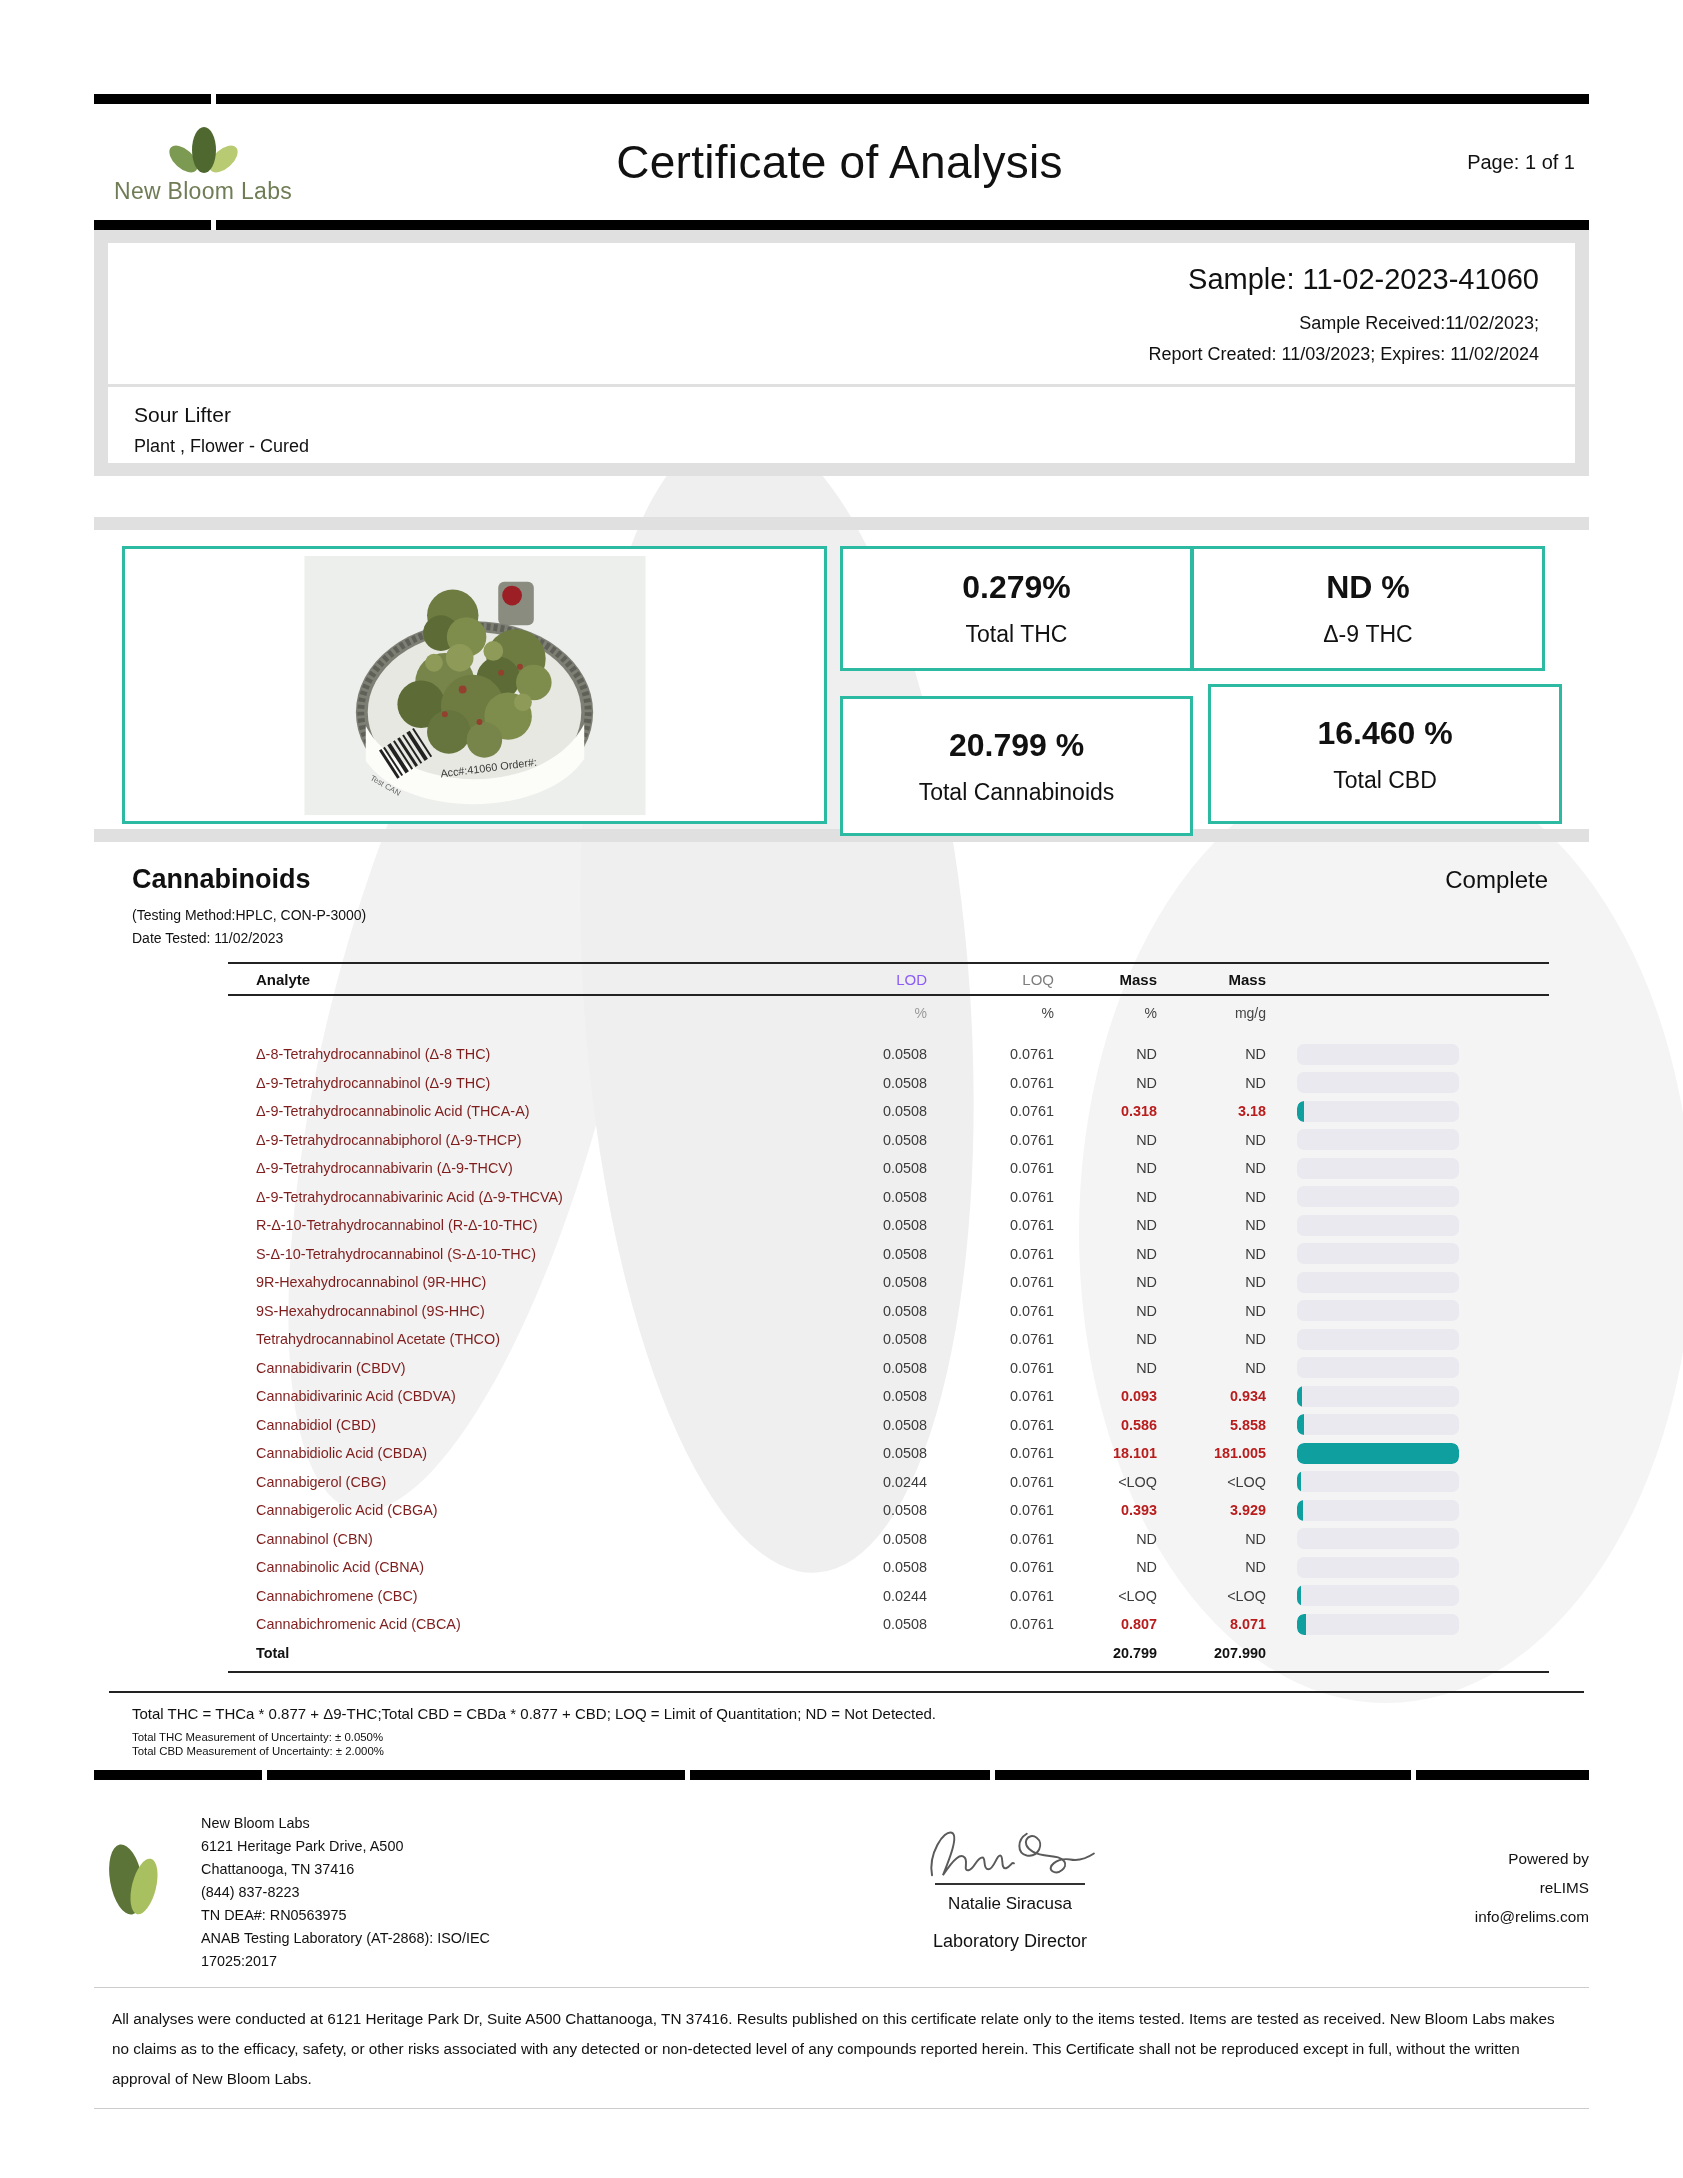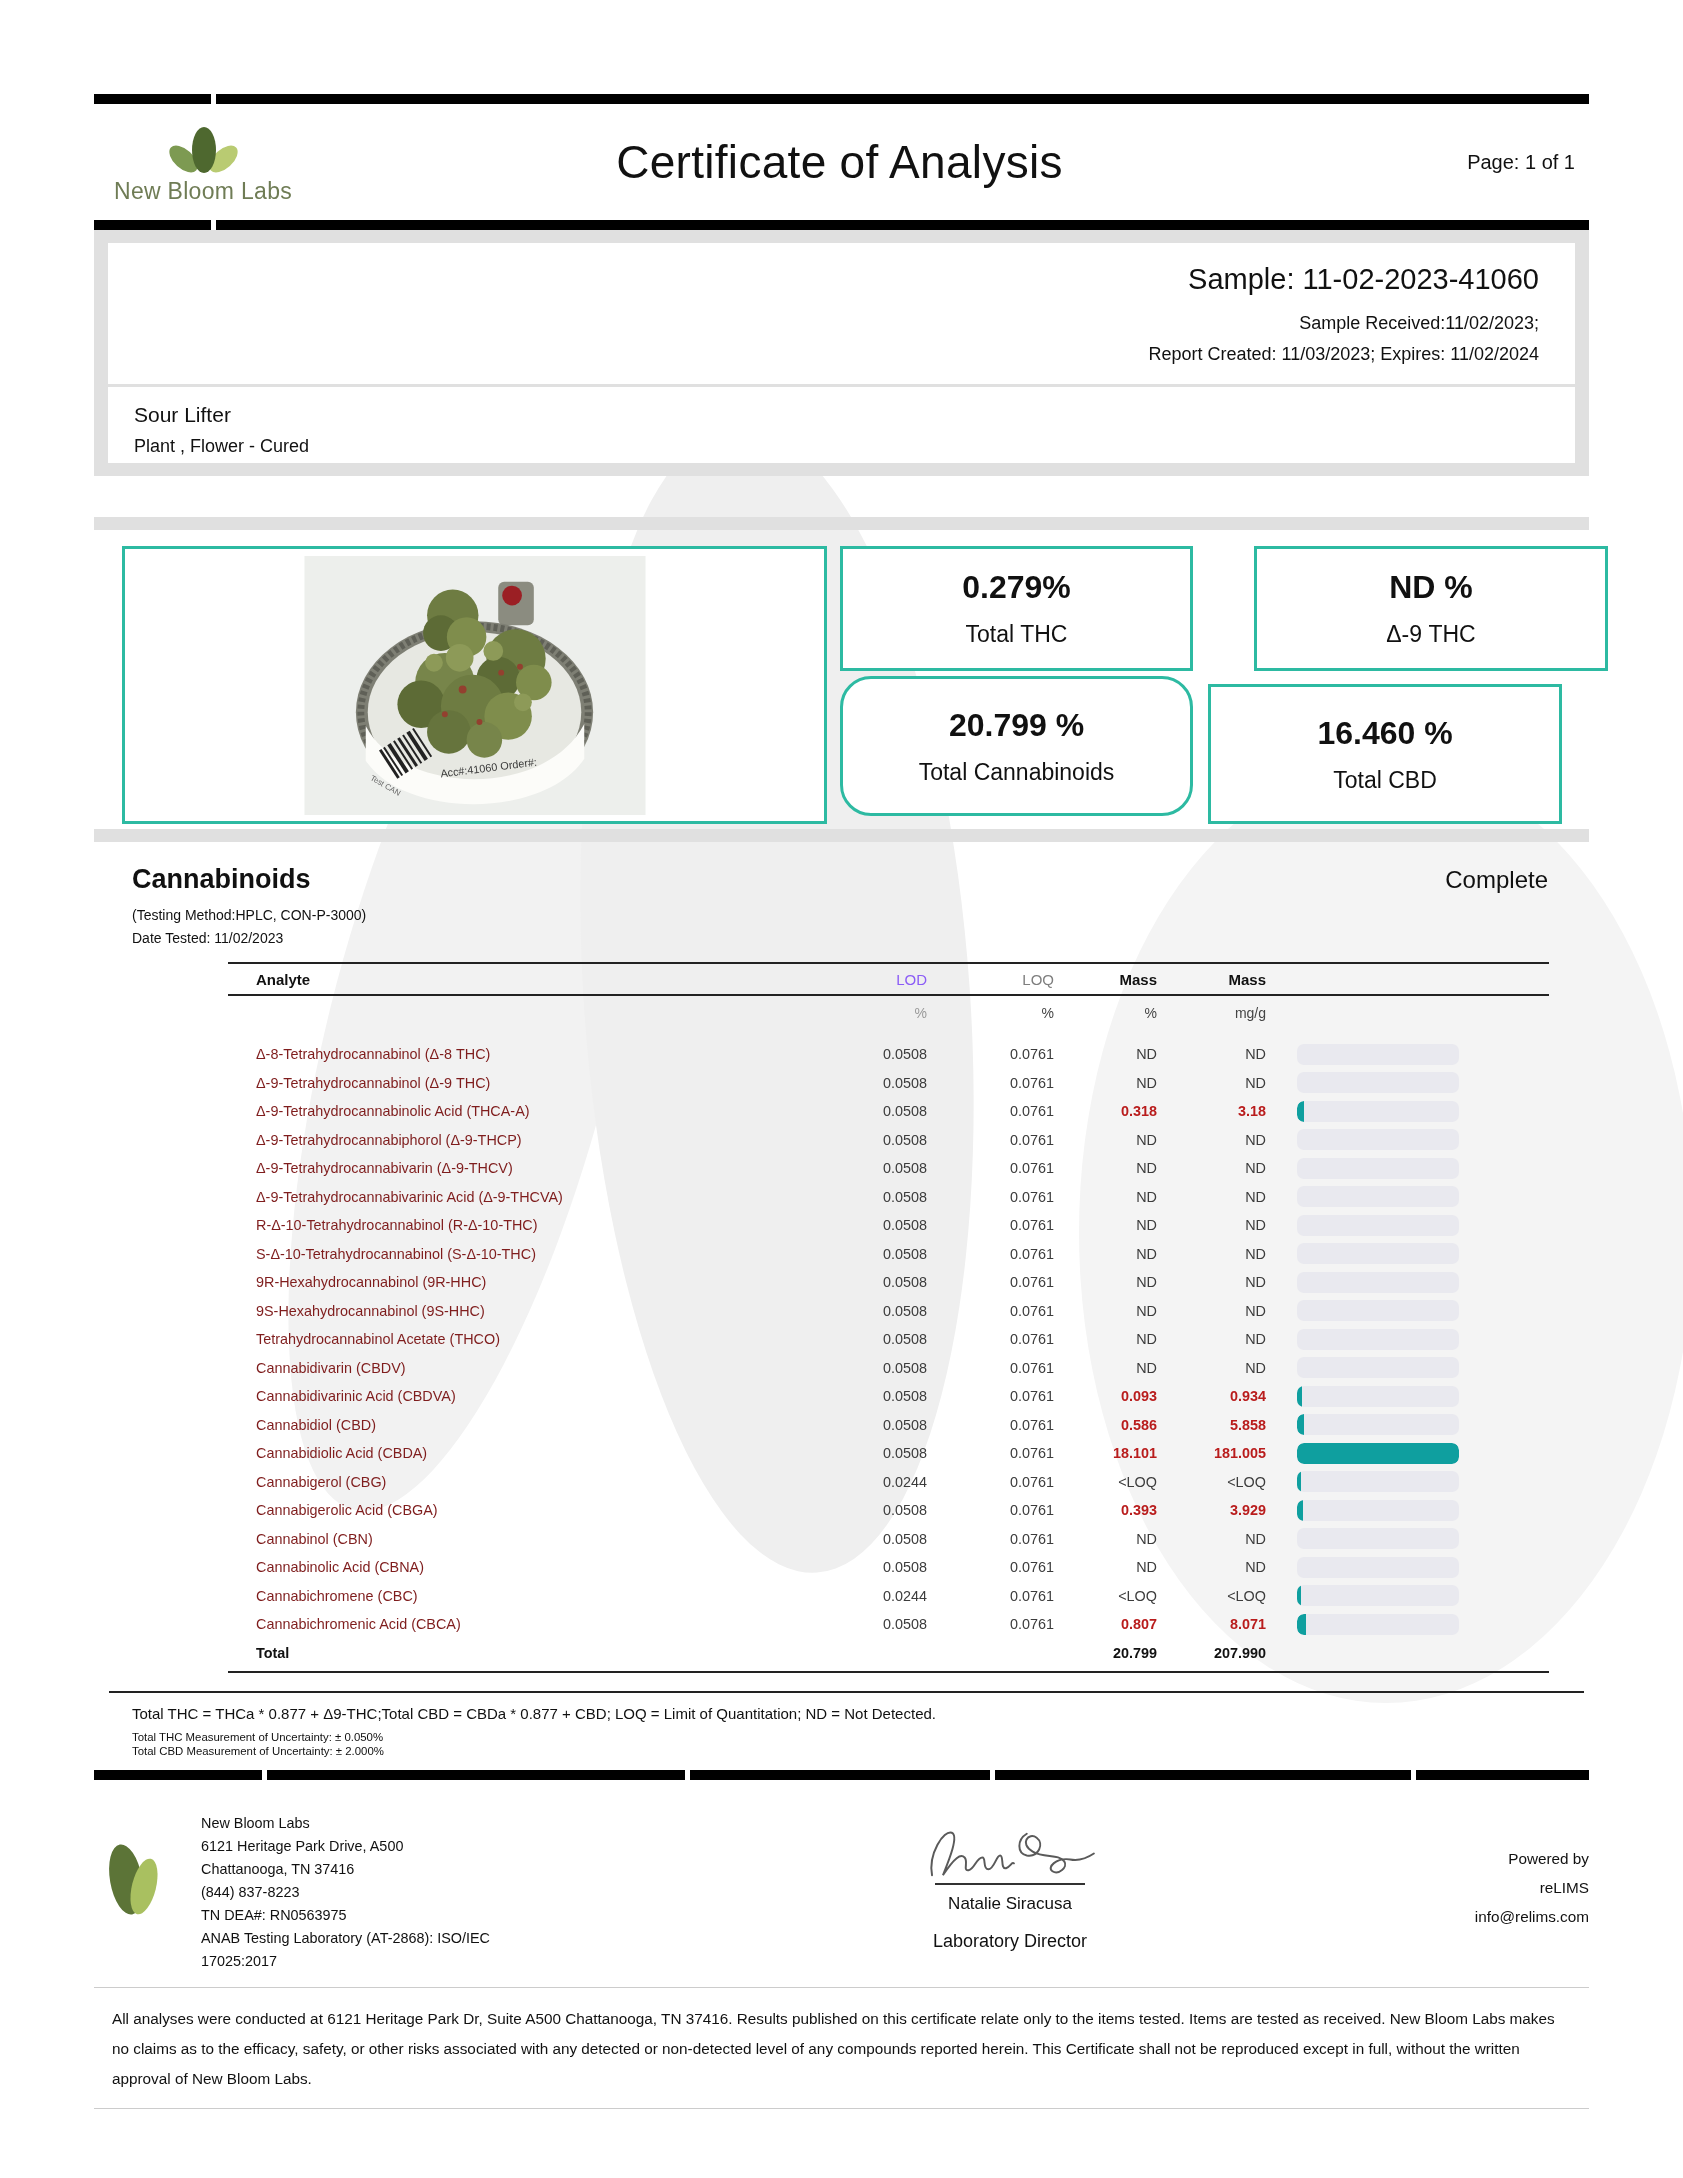--- a/index.html
+++ b/index.html
@@ -53,22 +53,22 @@
   .product-name { font-size:21px; margin-bottom:9px; }
   .product-type { font-size:18px; }
 
   
   .results { margin:41px 94px 0; height:299px; border-top:13px solid #e0e0e0; border-bottom:13px solid #e0e0e0; position:relative; }
   .photo-box { position:absolute; left:28px; top:16px; width:705px; height:278px; box-sizing:border-box;
     border:3px solid #2dbaa2; background:#fff; display:flex; align-items:center; justify-content:center; }
   .rb { position:absolute; box-sizing:border-box; border:3px solid #2dbaa2; background:#fff;
     display:flex; flex-direction:column; align-items:center; justify-content:center; gap:15px; }
   .rb-1 { left:746px;  top:16px;  width:353px; height:125px; }
-  .rb-2 { left:1160px; top:16px;  width:354px; height:125px; }
-  .rb-3 { left:746px;  top:146px; width:353px; height:140px;border-radius:31px; }
+  .rb-2 { left:1097px; top:16px;  width:354px; height:125px; }
+  .rb-3 { left:746px;  top:166px; width:353px; height:140px; }
   .rb-4 { left:1114px; top:154px; width:354px; height:140px; }
   .rb .val { font-size:32px; font-weight:bold; }
   .rb .lbl { font-size:23px; }
 
   
   .cannabinoids { margin:0 94px; padding-top:22px; }
   .cn-head { display:flex; justify-content:space-between; align-items:baseline; padding-left:38px; padding-right:41px; }
   .cn-title { font-size:27px; font-weight:bold; }
   .cn-status { font-size:24px; }
   .cn-method { font-size:14px; margin:12px 0 0 38px; }

